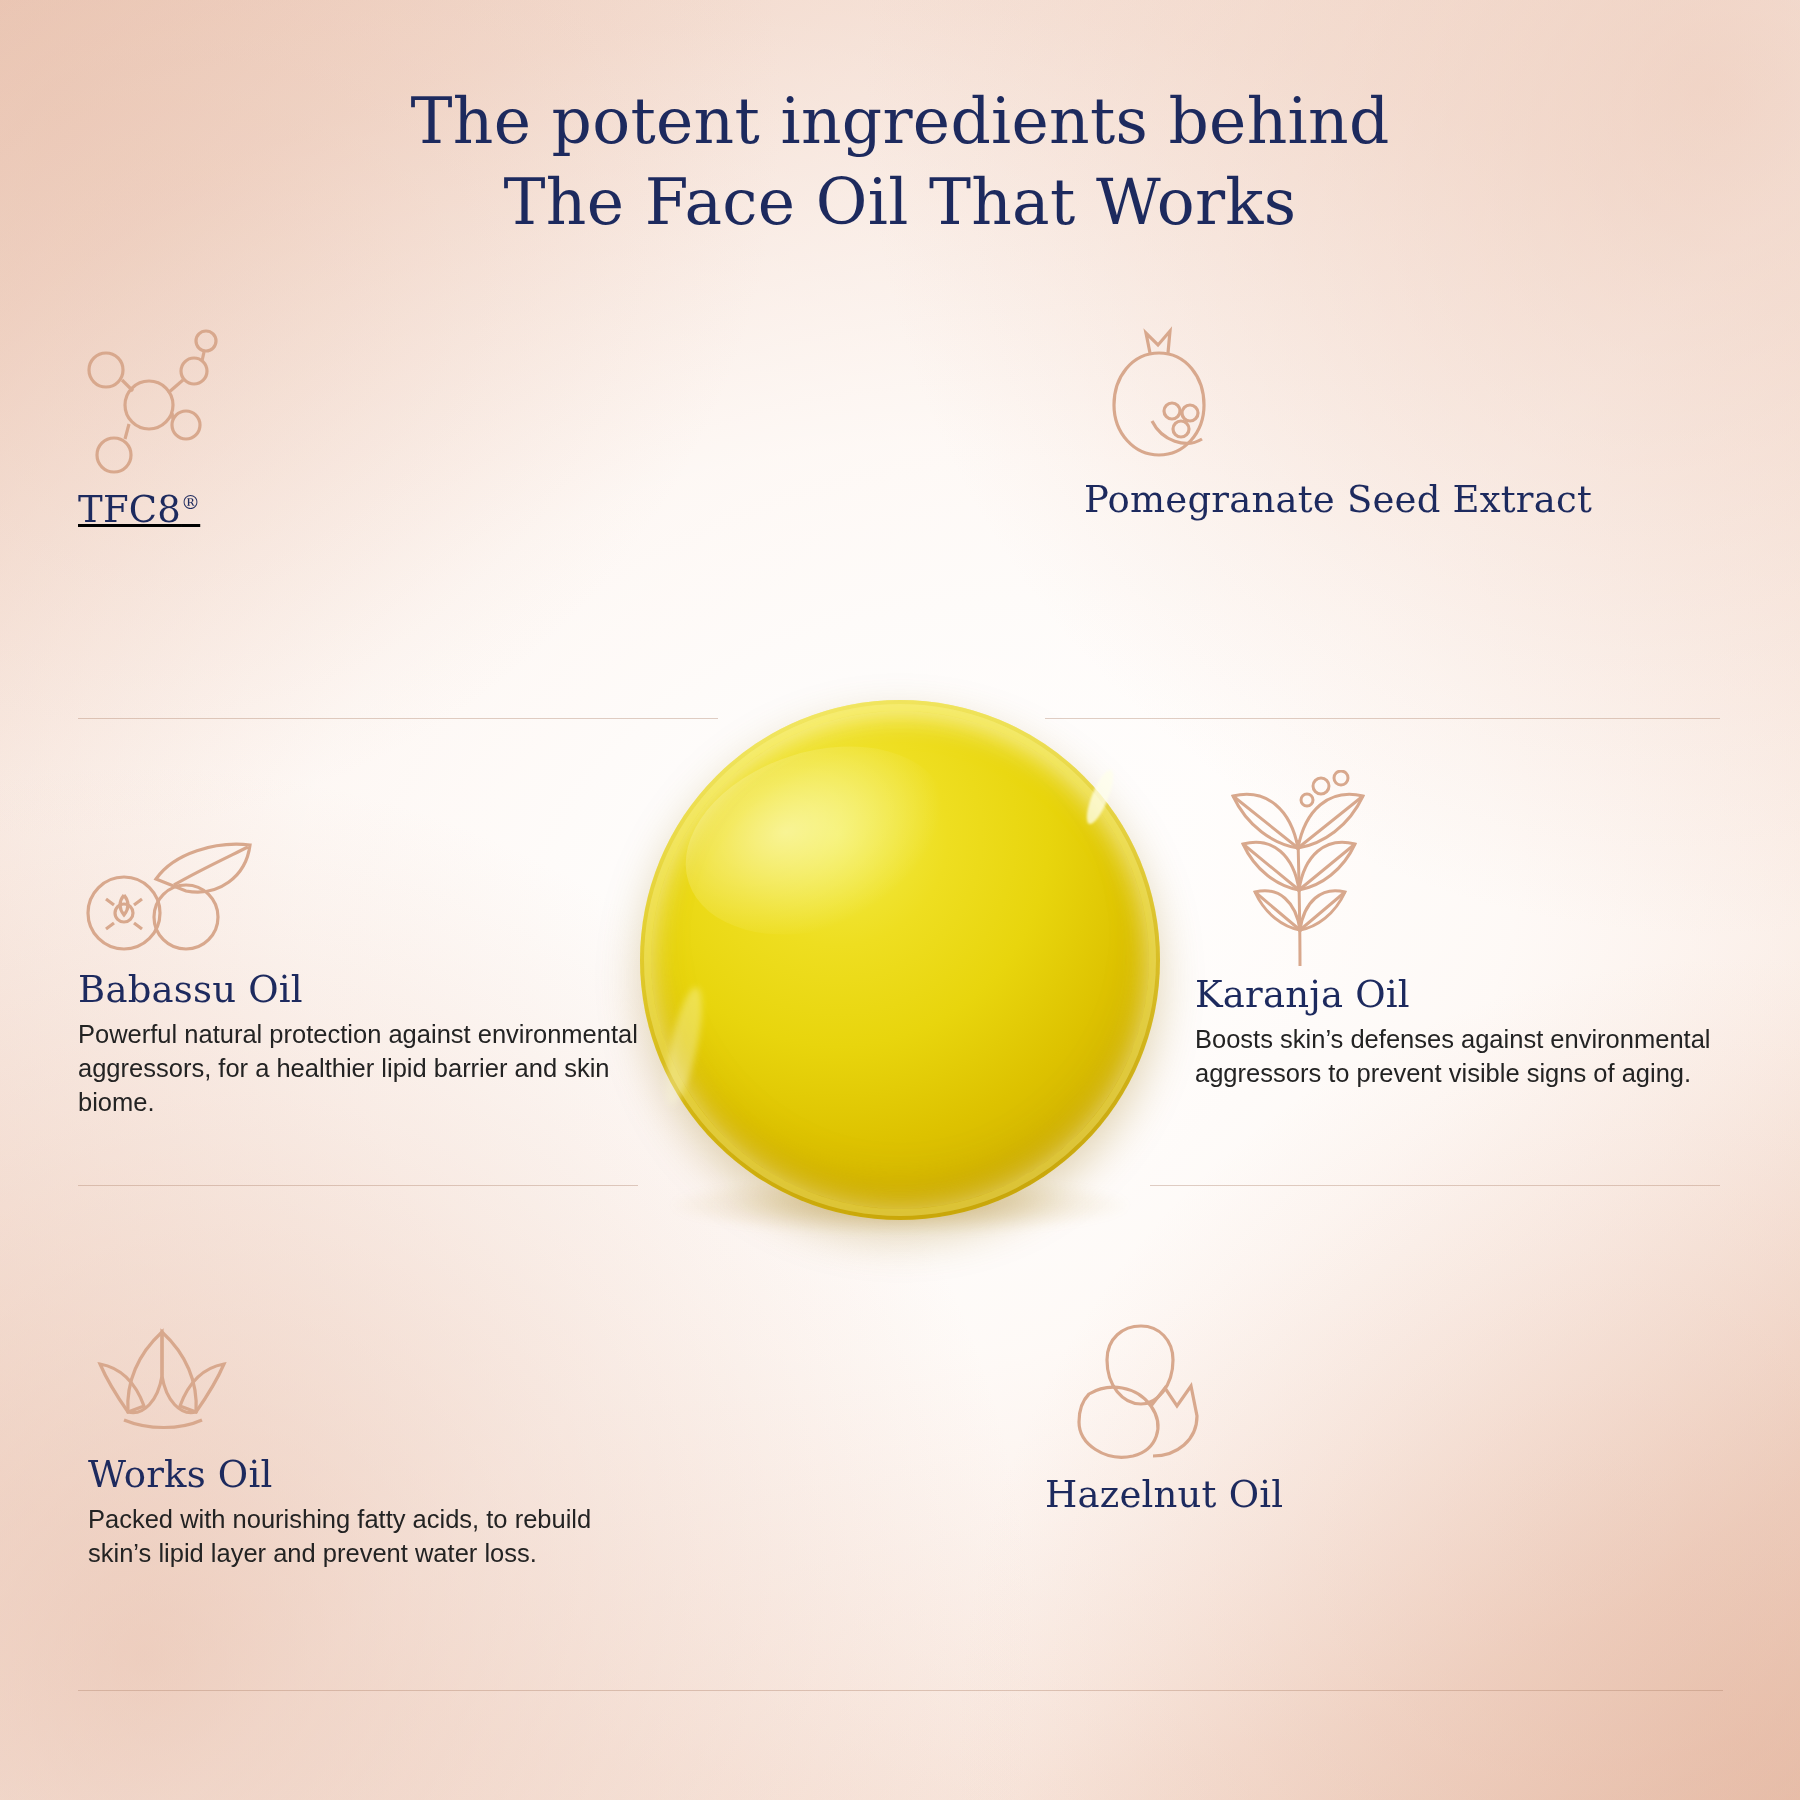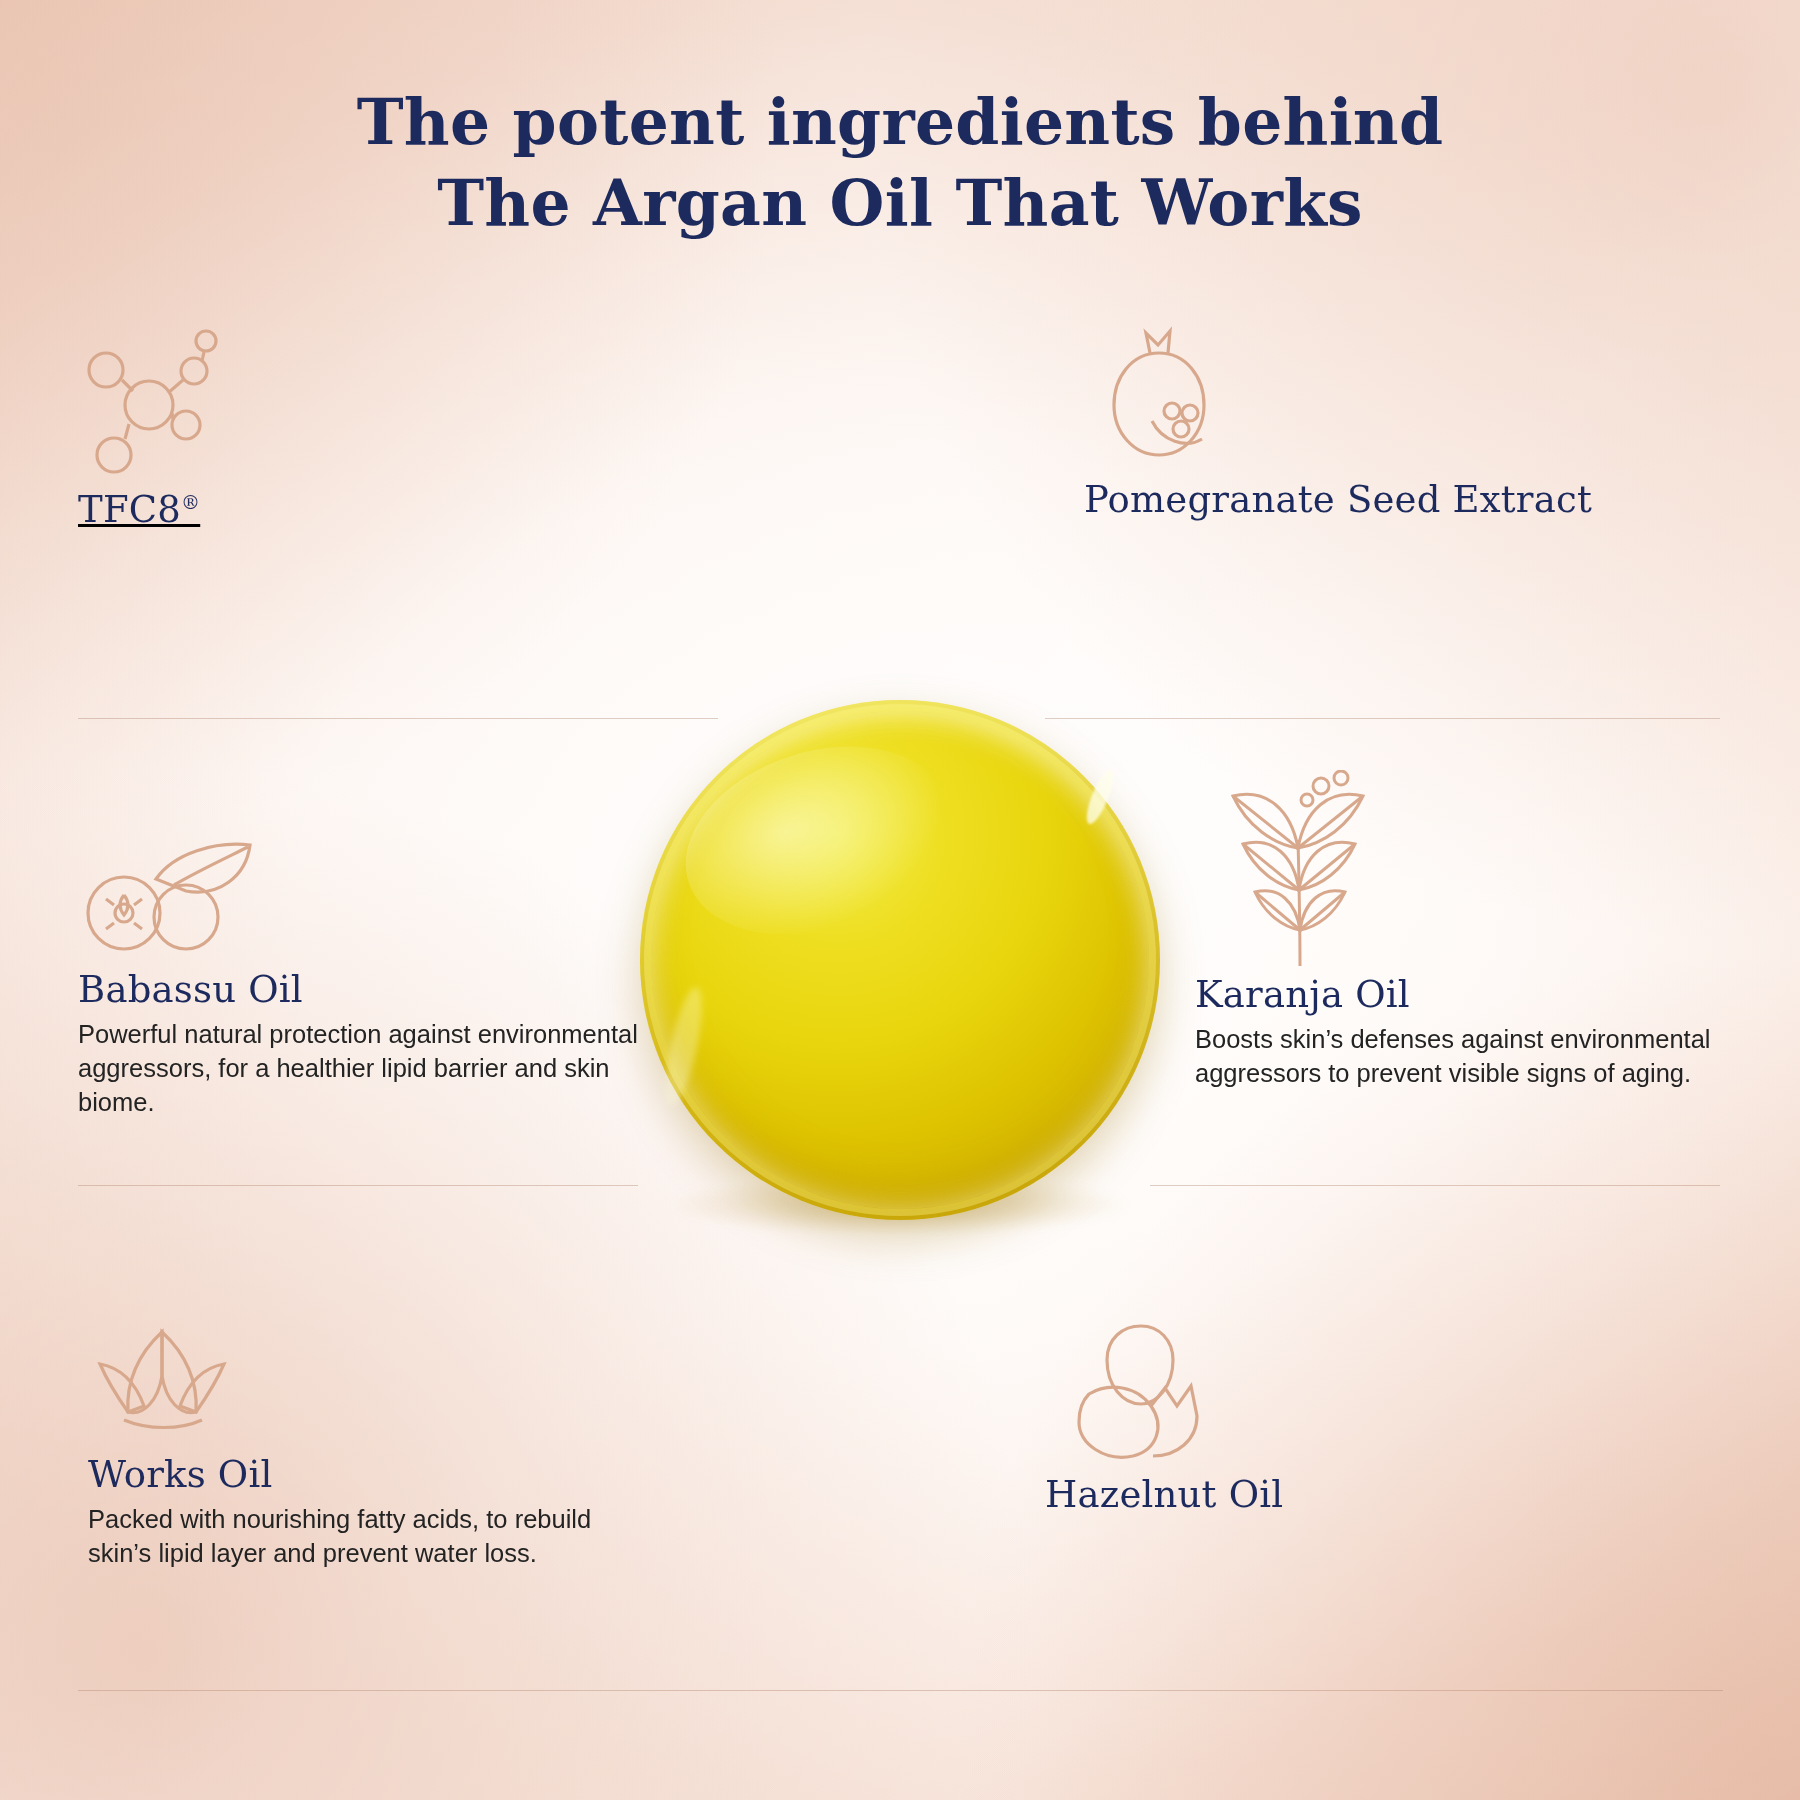--- a/index.html
+++ b/index.html
@@ -34,21 +34,21 @@
   }
 
   
   .title {
     position: absolute;
     top: 62px;
     left: 0;
     width: 1800px;
     text-align: center;
     font-family: "DejaVu Serif", serif;
-    font-weight: 700;
+    font-weight: 400;
     color: #1d2a5e;
     font-size: 63px;
     line-height: 1.28;
     letter-spacing: 0.3px;
     z-index: 5;
     margin-top: 20px;
   }
   .title .l2 { display: block; }
 
   
@@ -176,21 +176,21 @@
   #rule-4 { left: 1150px; top: 1185px; width: 570px; }
   #rule-5 { left: 78px;  top: 1690px; width: 1645px; }
 </style>
 </head>
 <body>
 
 <div class="page">
 
   <h1 class="title">
     <span>The potent ingredients behind</span>
-    <span class="l2">The Argan Oil That Works</span>
+    <span class="l2">The Face Oil That Works</span>
   </h1>
 
   <div class="oil-wrap">
     <div class="oil-shadow"></div>
     <div class="oil">
       <div class="oil-rim"></div>
       <div class="oil-hi-1"></div>
       <div class="oil-hi-2"></div>
       <div class="oil-hi-3"></div>
     </div>

